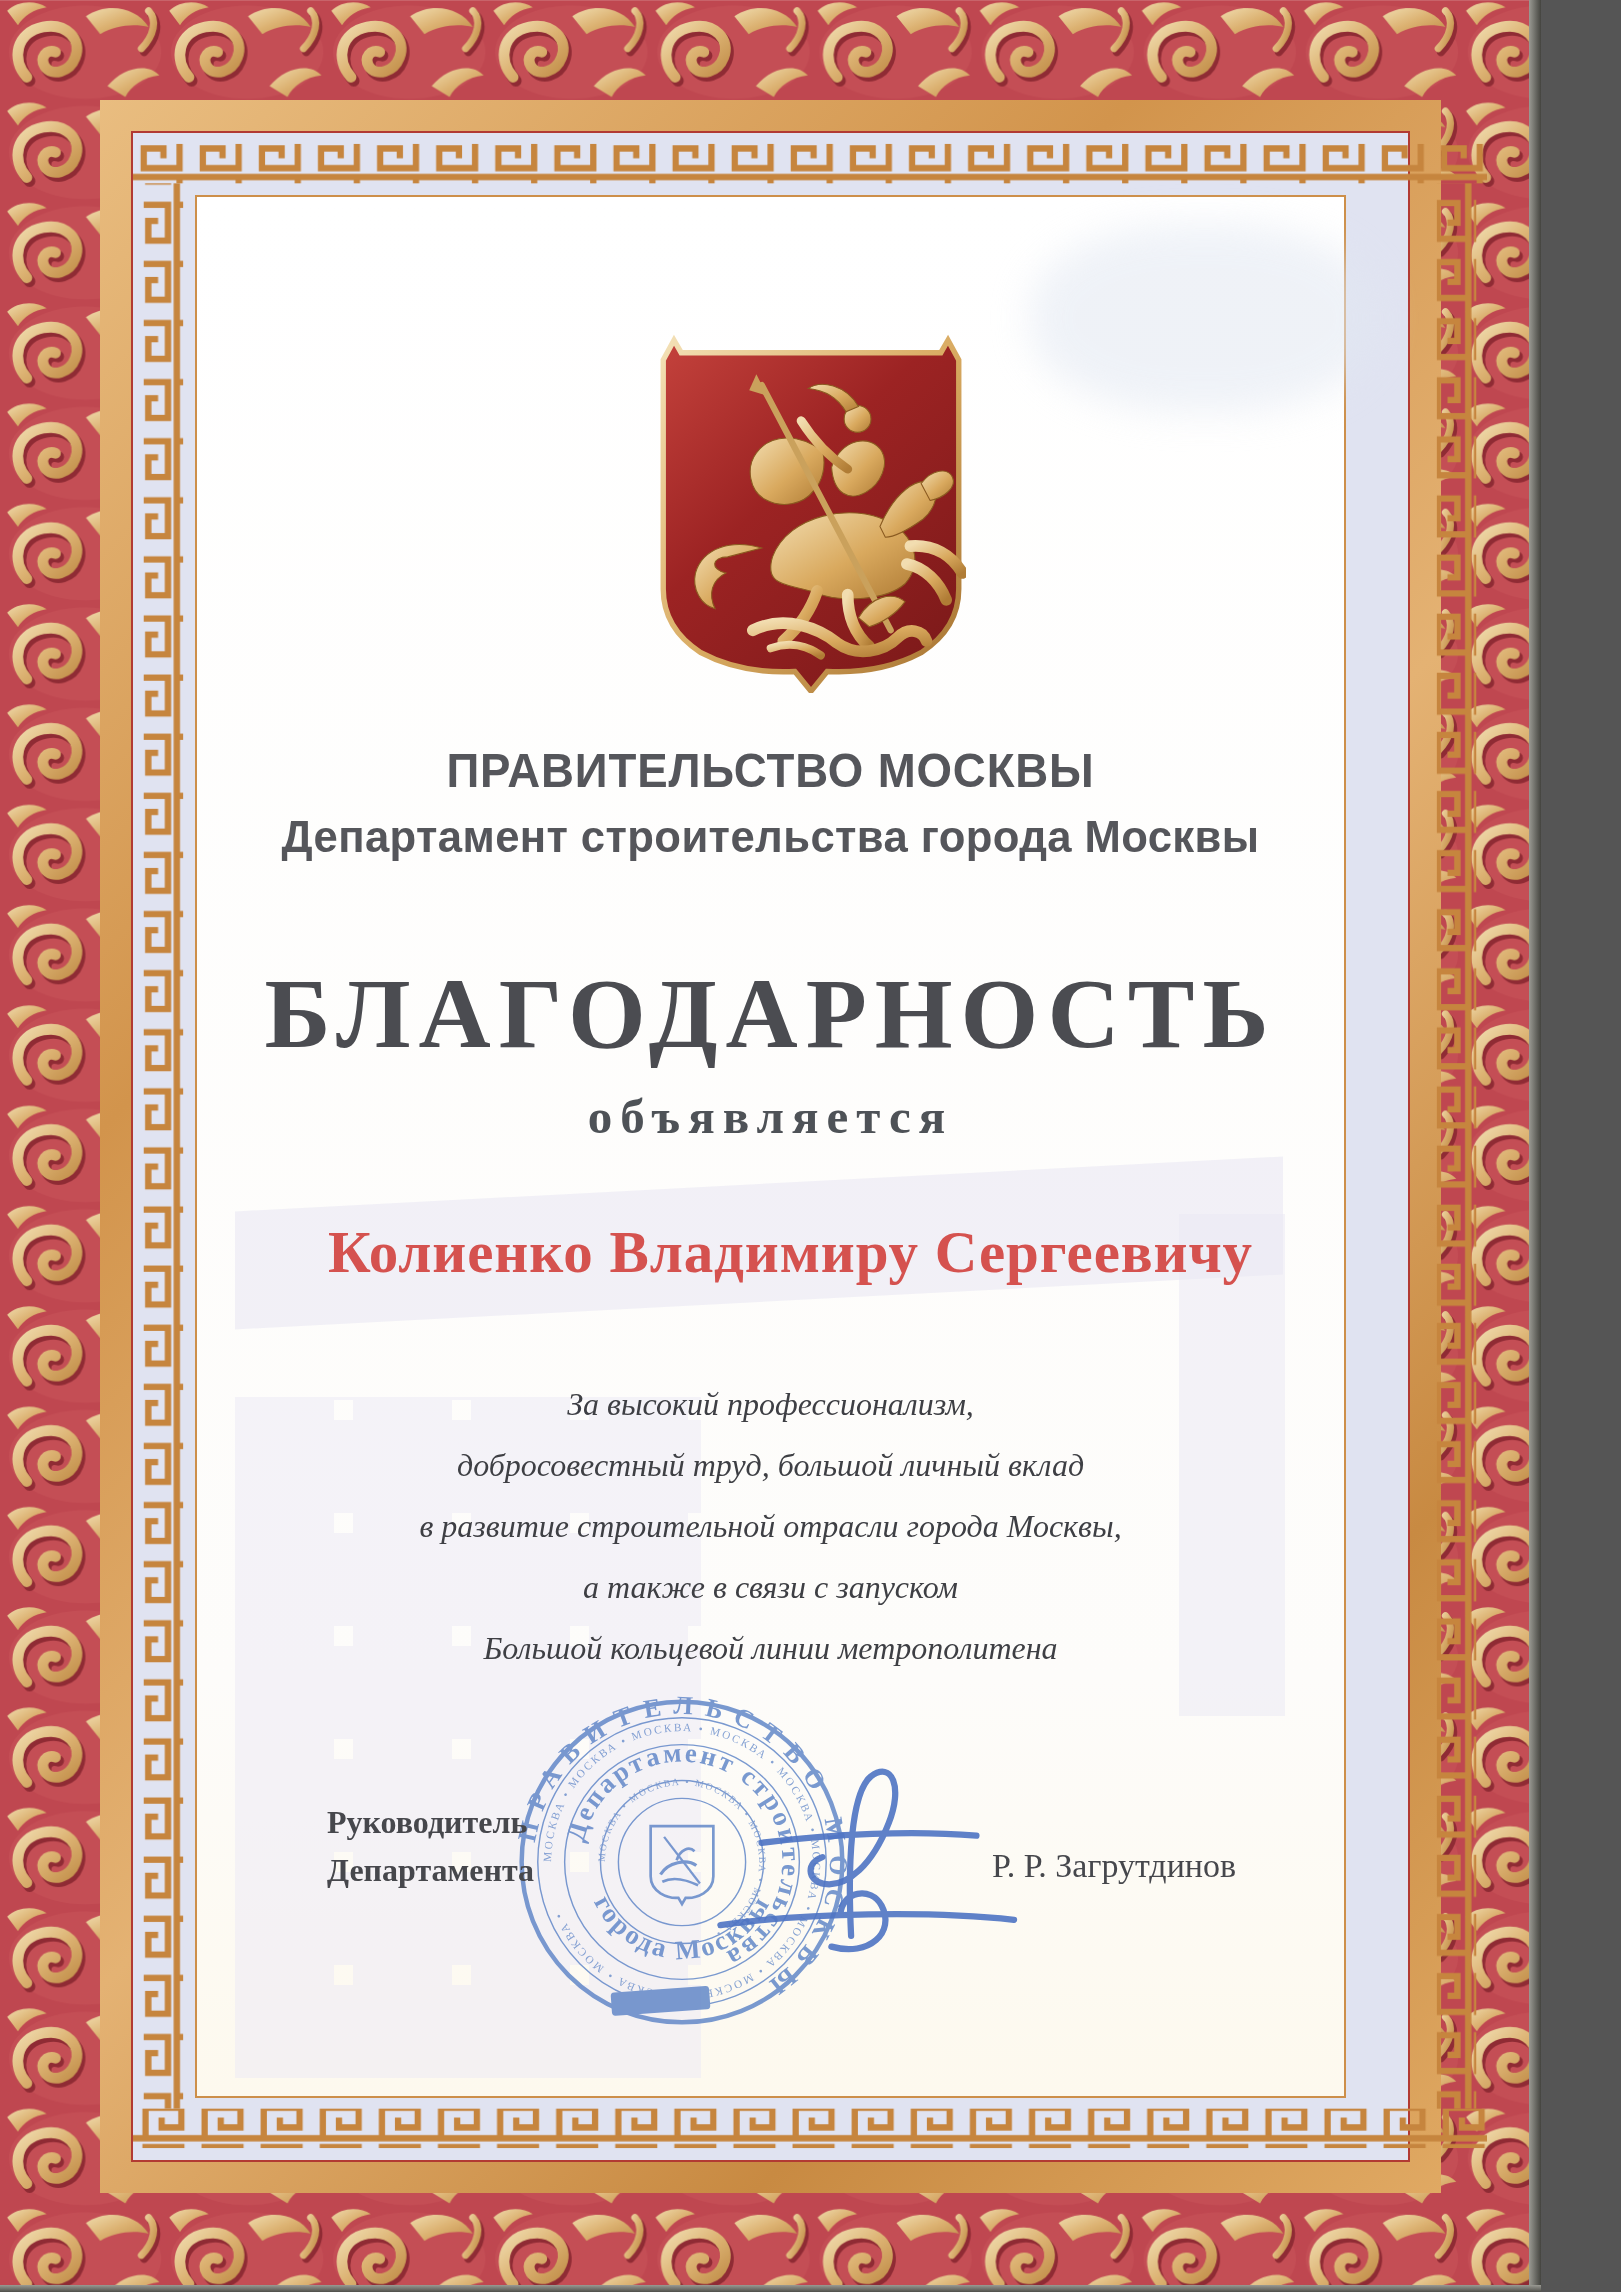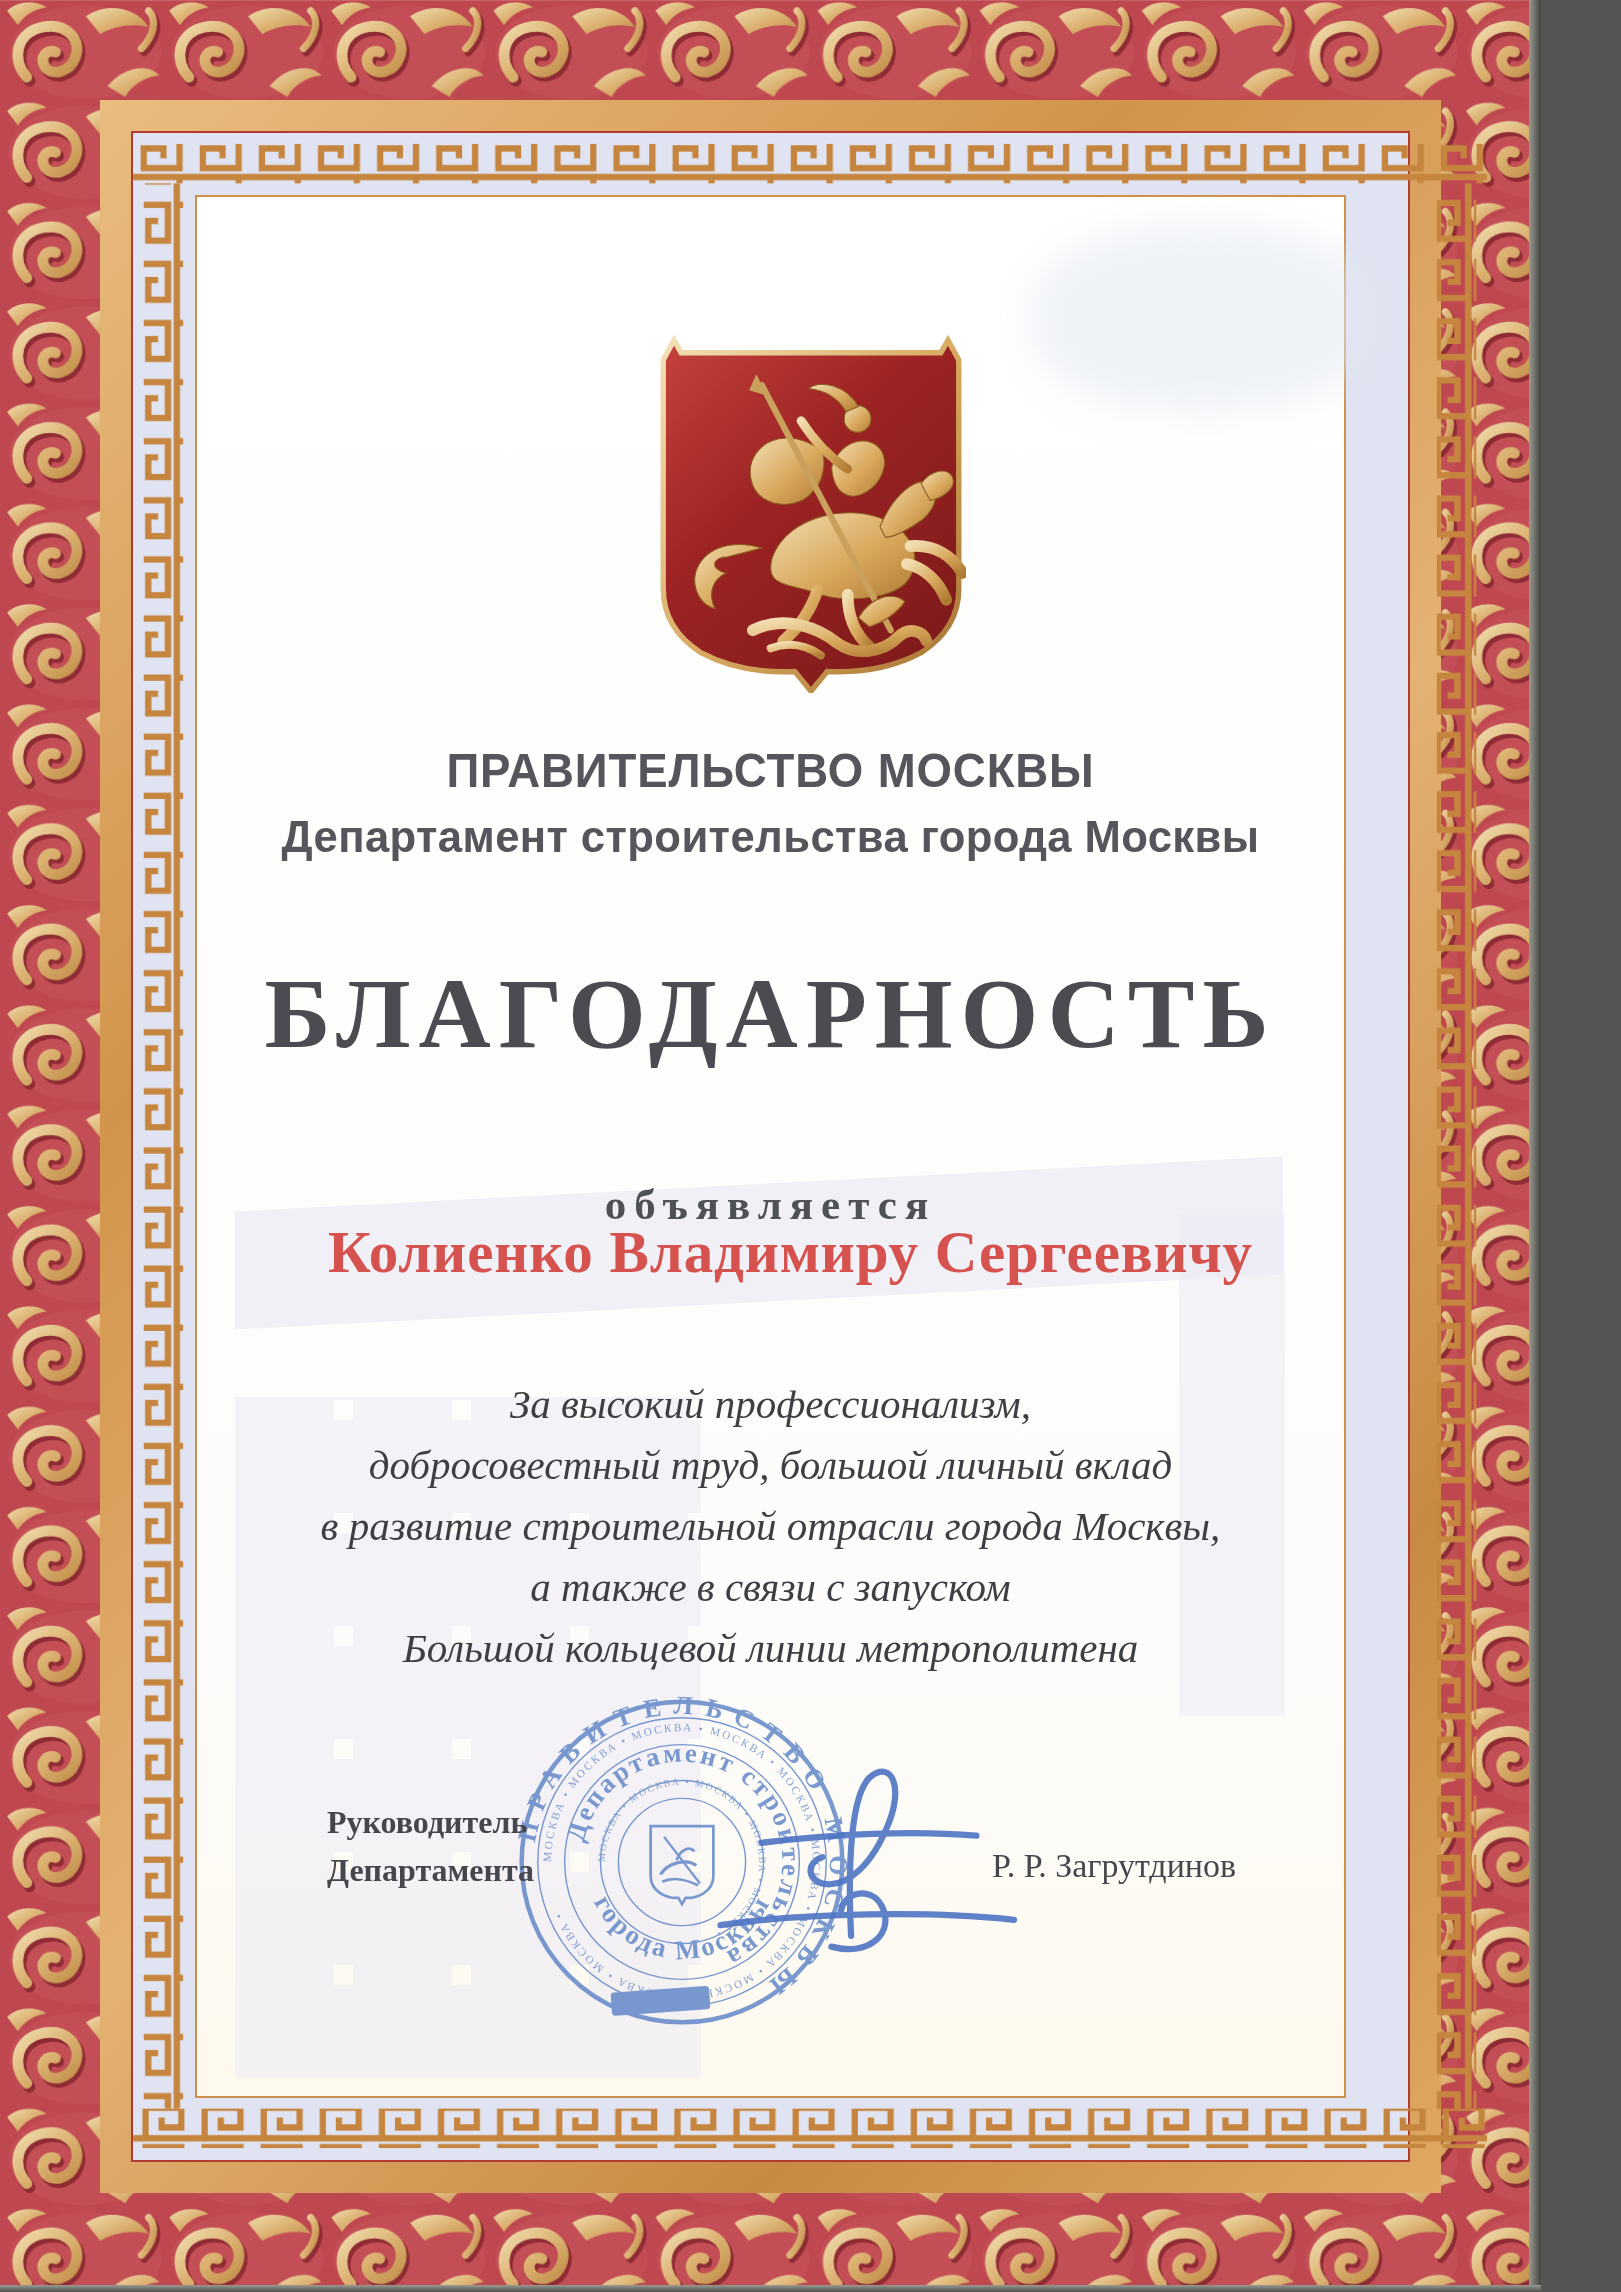--- a/index.html
+++ b/index.html
@@ -20,23 +20,23 @@
                       repeating-linear-gradient(0deg,#edebf6 0 93px,rgba(0,0,0,0) 93px 113px);}
   .wm-blob{position:absolute;left:1030px;top:224px;width:349px;height:188px;background:#e2e8f2;
            border-radius:45%;filter:blur(18px);opacity:.55;}
   
   .center-text{position:absolute;left:0;width:100%;text-align:center;}
   .org1{top:743px;font-family:"Liberation Sans",sans-serif;font-weight:700;font-size:48px;
         letter-spacing:0.9px;color:#55565b;transform:scaleX(.95);}
   .org2{top:811px;font-family:"Liberation Sans",sans-serif;font-weight:700;font-size:45px;
         letter-spacing:0.4px;color:#55565b;transform:scaleX(.97);}
   .title{top:956px;font-size:100px;font-weight:700;letter-spacing:8px;color:#4b4c51;}
-  .subtitle{top:1180px;font-size:43px;font-weight:700;letter-spacing:8px;color:#4e5257;}
+  .subtitle{top:1088px;font-size:49px;font-weight:700;letter-spacing:8px;color:#4e5257;}
   .recipient{top:1218px;font-size:59px;font-weight:700;letter-spacing:0.9px;color:#d5524f;margin-left:20px;}
-  .bodytext{top:1374px;font-size:41px;font-style:italic;line-height:61px;color:#3e3f44;}
+  .bodytext{top:1374px;font-size:32px;font-style:italic;line-height:61px;color:#3e3f44;}
   .sig-role{position:absolute;left:327px;top:1798px;font-size:32px;font-weight:700;line-height:48px;color:#46474c;}
   .sig-name{position:absolute;left:992px;top:1847px;font-size:34px;font-weight:400;color:#46474c;}
   .city{top:1992px;font-size:41px;color:#3c3d40;}
   
   .scan-right{position:absolute;right:0;top:0;width:12.5px;height:100%;
               background:linear-gradient(90deg,#9a9a93,#44443f);}
   .scan-bottom{position:absolute;left:0;bottom:0;width:100%;height:8px;
                background:linear-gradient(0deg,#44443f,#9a9a93);}
   .stamp{position:absolute;left:510px;top:1690px;width:344px;height:344px;opacity:.82;}
   .signature{position:absolute;left:681px;top:1728px;width:376px;height:260px;opacity:.9;}

